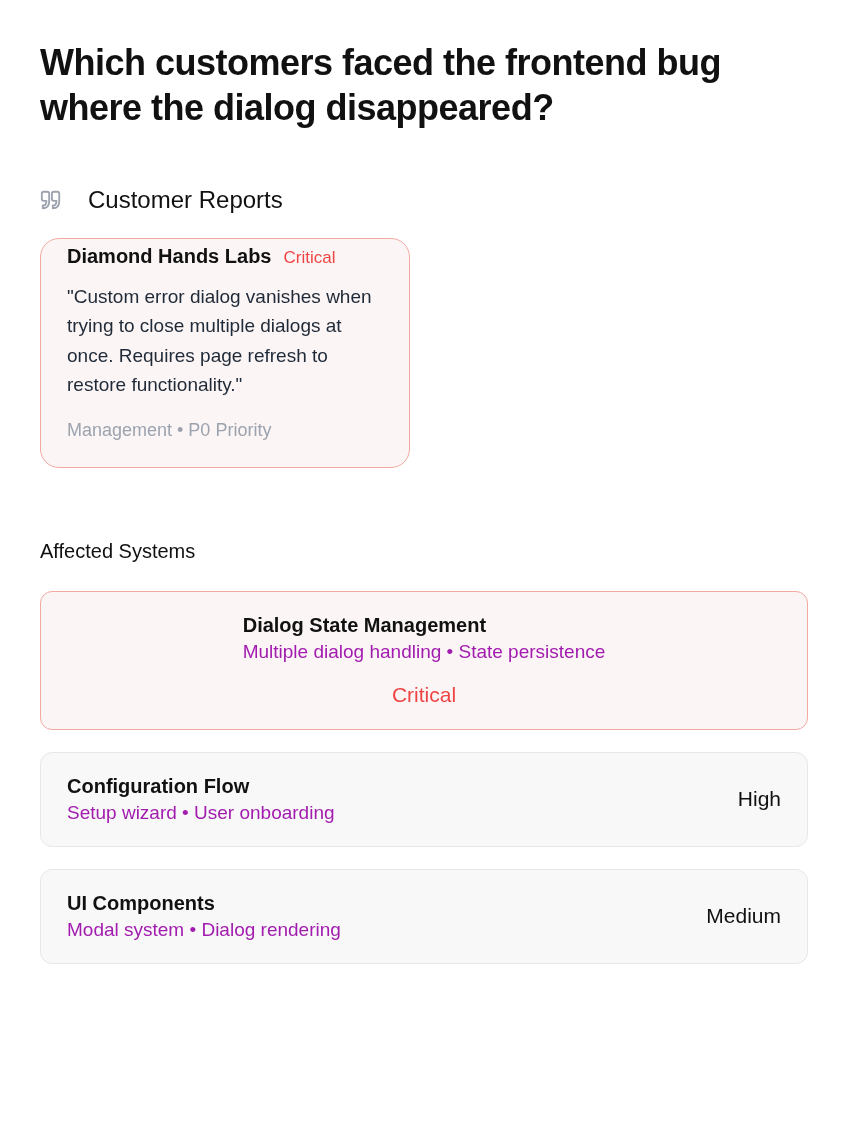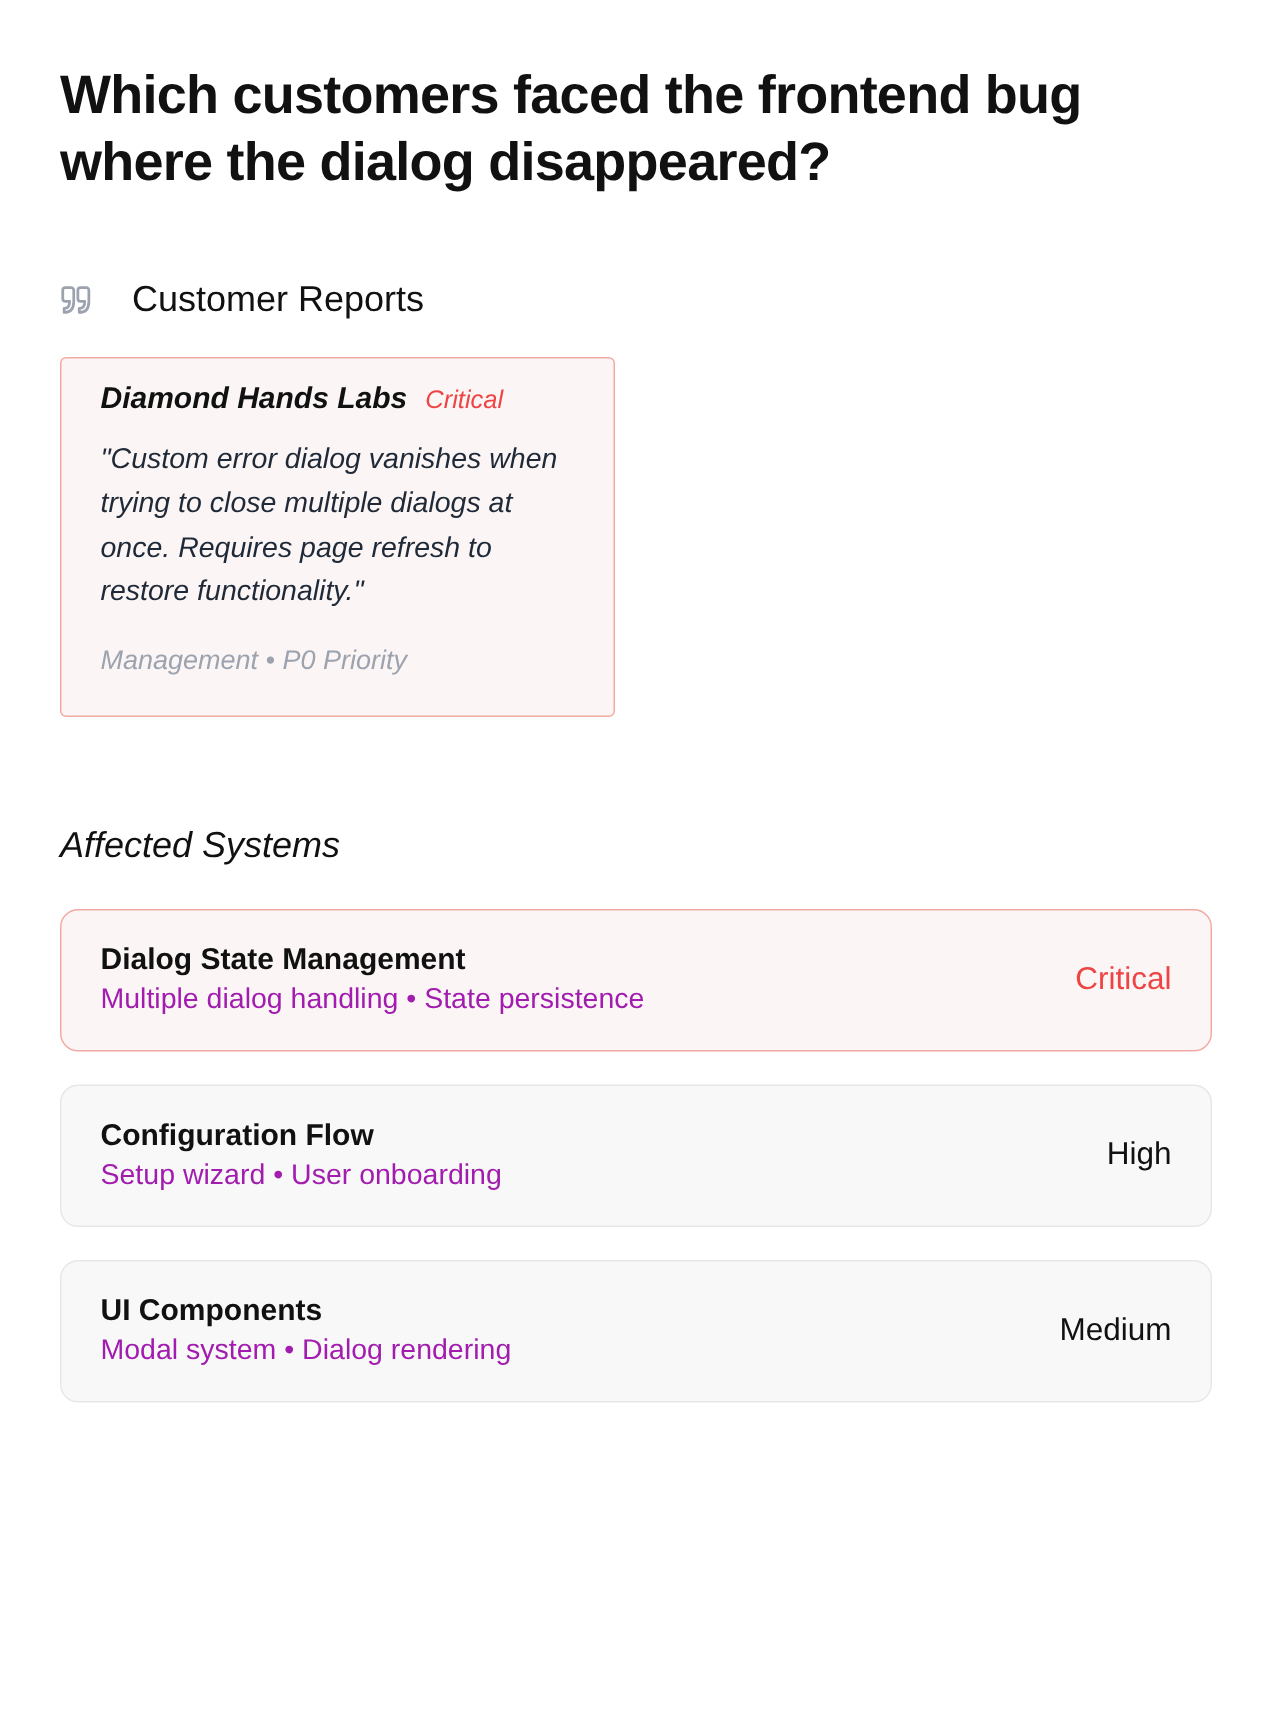--- a/index.html
+++ b/index.html
@@ -37,23 +37,22 @@
   }
   .cards-grid {
     display: grid;
     grid-template-columns: 1fr 1fr;
     gap: 28px;
     margin-bottom: 72px;
   }
   .card {
     border: 1px solid #e5e7eb;
     background: #f8f8f8;
-    border-radius: 4px;
-    padding: 16px 26px 26px 26px;
-    font-style: italic;
+    border-radius: 19px;
+    padding: 6px 26px 26px 26px;
   }
   .card.critical {
     border-color: #f2a9a2;
     background: #fbf6f5;
   }
   .card-header {
     display: flex;
     align-items: baseline;
     gap: 12px;
     margin-bottom: 14px;
@@ -71,43 +70,43 @@
     font-size: 19px;
     line-height: 1.55;
     color: #1f2937;
     margin: 0 0 20px 0;
   }
   .card-meta {
     font-size: 18px;
     color: #9ca3af;
   }
   .affected-title {
-    font-size: 24px;
+    font-size: 20px;
     font-weight: 500;
     margin: 0 0 28px 0;
-    font-style: italic;
   }
   .systems-list {
     display: flex;
     flex-direction: column;
     gap: 22px;
   }
   .system-row {
     border: 1px solid #e5e7eb;
     background: #f8f8f8;
     border-radius: 12px;
     padding: 22px 26px;
     display: flex;
     align-items: center;
     justify-content: space-between;
     gap: 20px;
   }
   .system-row.critical {
     border-color: #f2a9a2;
     background: #fbf6f5;
+    flex-direction: column;
   }
   .system-left { flex: 1; }
   .system-name {
     font-size: 20px;
     font-weight: 600;
     margin-bottom: 4px;
   }
   .system-sub {
     font-size: 19px;
     color: #a21caf;

